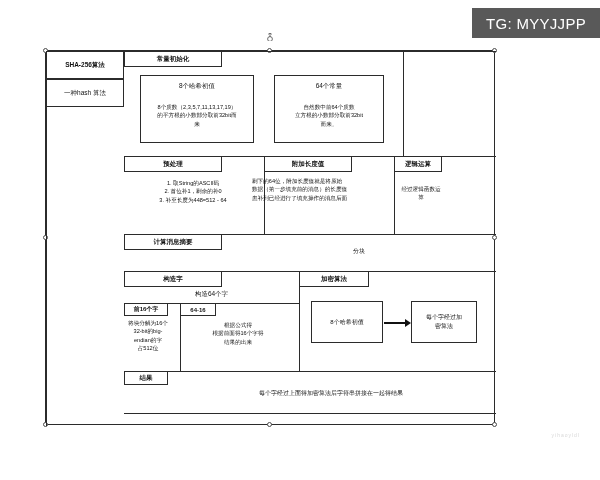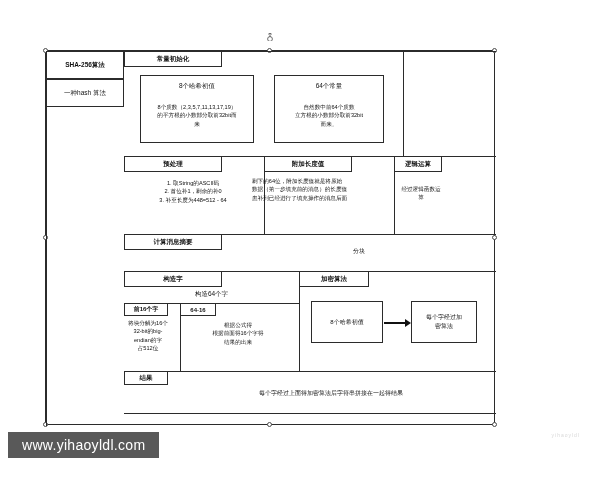--- a/index.html
+++ b/index.html
@@ -109,20 +109,21 @@
     border-top: 4px solid transparent;
     border-bottom: 4px solid transparent;
     border-left: 6px solid #111;
   }
 </style>
 </head>
 <body>
 
 <div id="stage">
 
+  <div class="wm" id="wm-top">TG: MYYJJPP</div>
 
   <div id="diagram">
 
     <svg id="rot-handle" viewBox="0 0 8 8" width="8" height="8">
       <circle cx="4" cy="6" r="2.4" fill="#fff" stroke="#4a4a4a" stroke-width="0.8"></circle>
       <path d="M4 4 L4 0" stroke="#4a4a4a" stroke-width="0.8" fill="none"></path>
       <path d="M2.2 1.3 L4 0 L5.8 1.3" stroke="#4a4a4a" stroke-width="0.8" fill="none"></path>
     </svg>
 
     <div class="handle h-tl"></div>
@@ -220,15 +221,14 @@
     <div class="line hline" style="left:78px; top:320px; width:372px;"></div>
 
     <div class="tab" style="left:78px; top:320px; width:44px; height:14px;">结果</div>
     <div class="plain" style="left:122px; top:338px; width:326px; font-size:6px;">每个字经过上面得加密算法后字符串拼接在一起得结果</div>
     <div class="line hline" style="left:78px; top:362px; width:372px;"></div>
 
   </div>
 
   <div id="wm-corner">yihaoyldl</div>
 
-  <div class="wm" id="wm-bottom">www.yihaoyldl.com</div>
 
 </div>
 
 </body></html>

